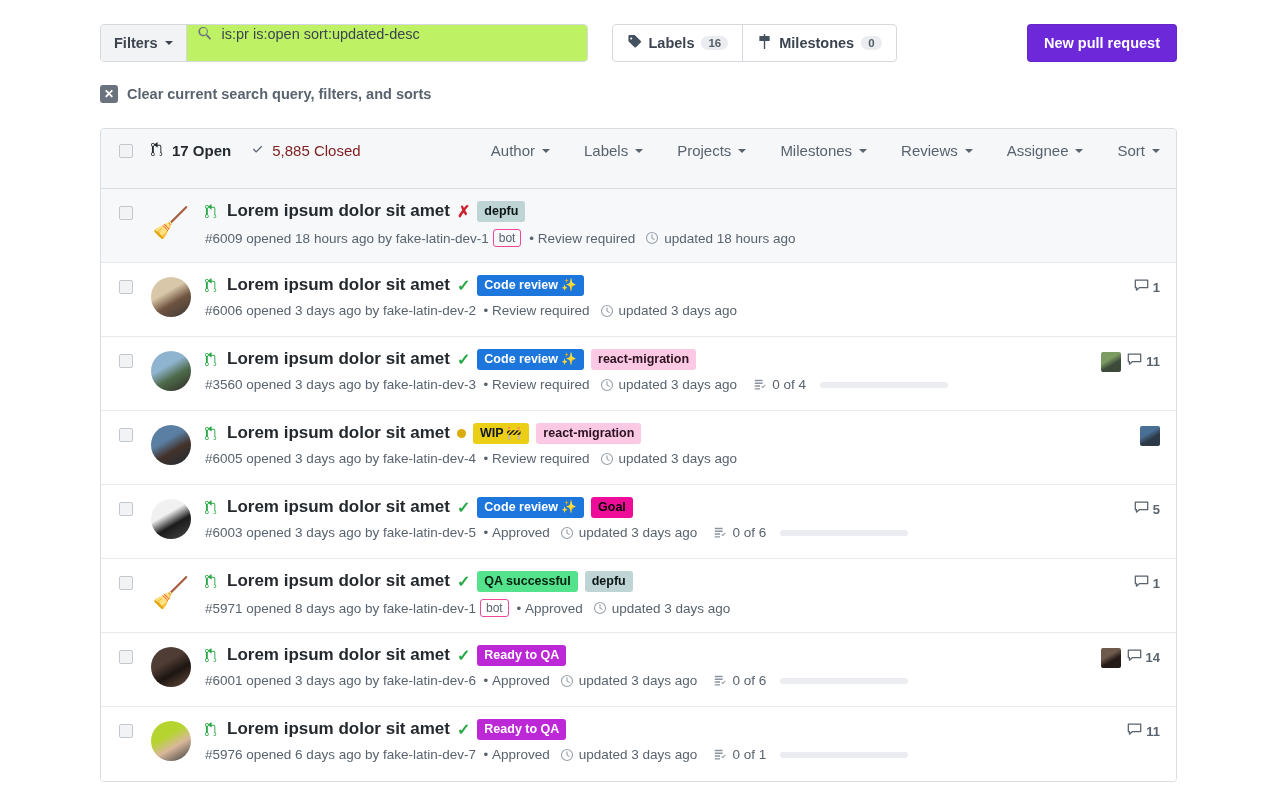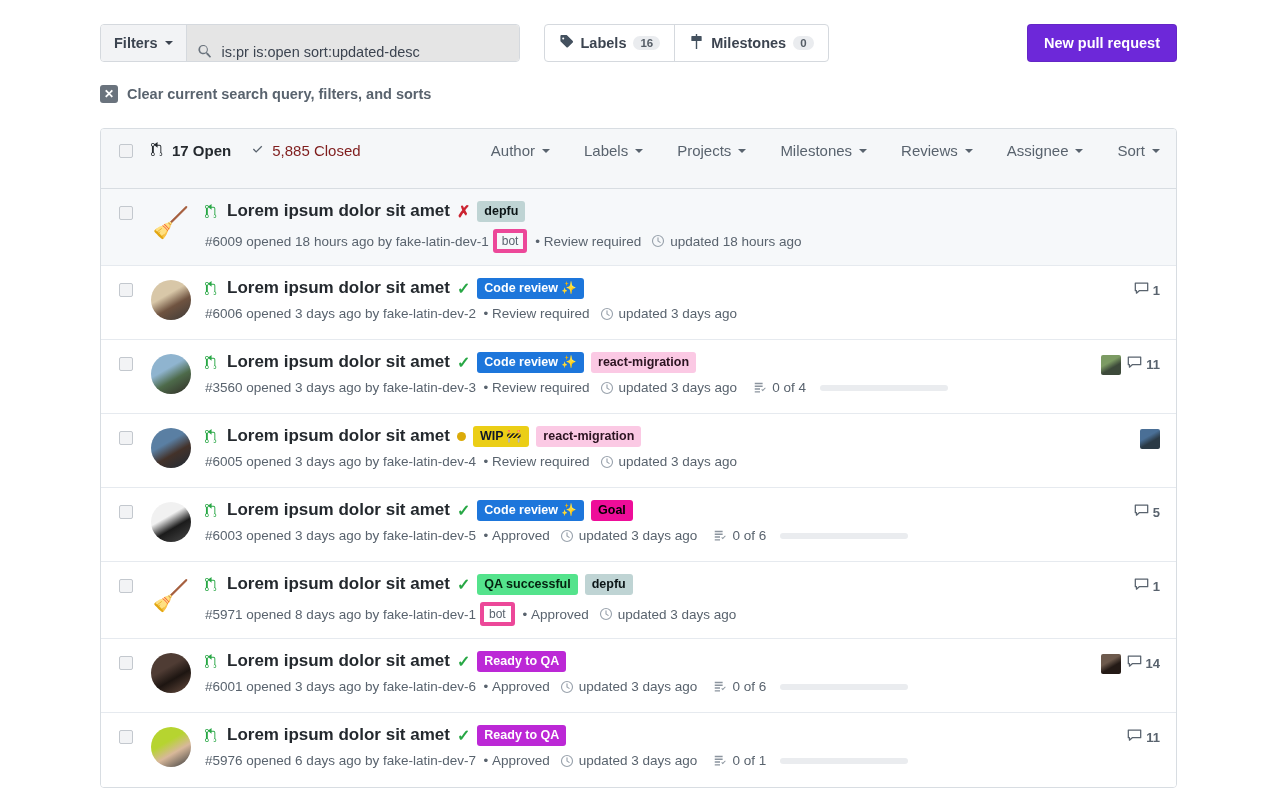--- a/index.html
+++ b/index.html
@@ -42,25 +42,25 @@
   }
   .caret {
     display: inline-block;
     width: 0; height: 0;
     border-left: 4px solid transparent;
     border-right: 4px solid transparent;
     border-top: 4px solid currentColor;
     margin-left: 2px;
   }
   .search-wrap {
-    display: flex; align-items: flex-end;
-    width: 332px;
+    display: flex; align-items: flex-start;
+    width: 400px;
     padding: 0 10px;
     gap: 8px;
-    background: #e5e5e5;
+    background: #bef264;
   }
   .search-input {
     border: 0; outline: 0;
     font-family: "Liberation Sans", sans-serif;
     font-size: 14.5px;
     color: #3c4450;
     width: 100%;
     background: transparent;
   }
   .lm-group {
@@ -240,21 +240,21 @@
     margin-top: 7px;
     display: flex; align-items: center;
     flex-wrap: wrap;
     font-size: 13.5px;
     color: #59636e;
     gap: 0;
   }
   .meta-text { white-space: pre; }
   .bot-tag {
     display: inline-flex; align-items: center;
-    border: 4px solid #ec4899;
+    border: 1px solid #ec4899;
     border-radius: 3px;
     padding: 0 5px;
     font-size: 12px;
     line-height: 16px;
     color: #59636e;
     margin: 0 4px;
   }
   .clock { margin: 0 5px 0 10px; display: inline-flex; align-items: center; color: #9aa3ad; }
   .tasks {
     display: inline-flex; align-items: center; gap: 5px;

